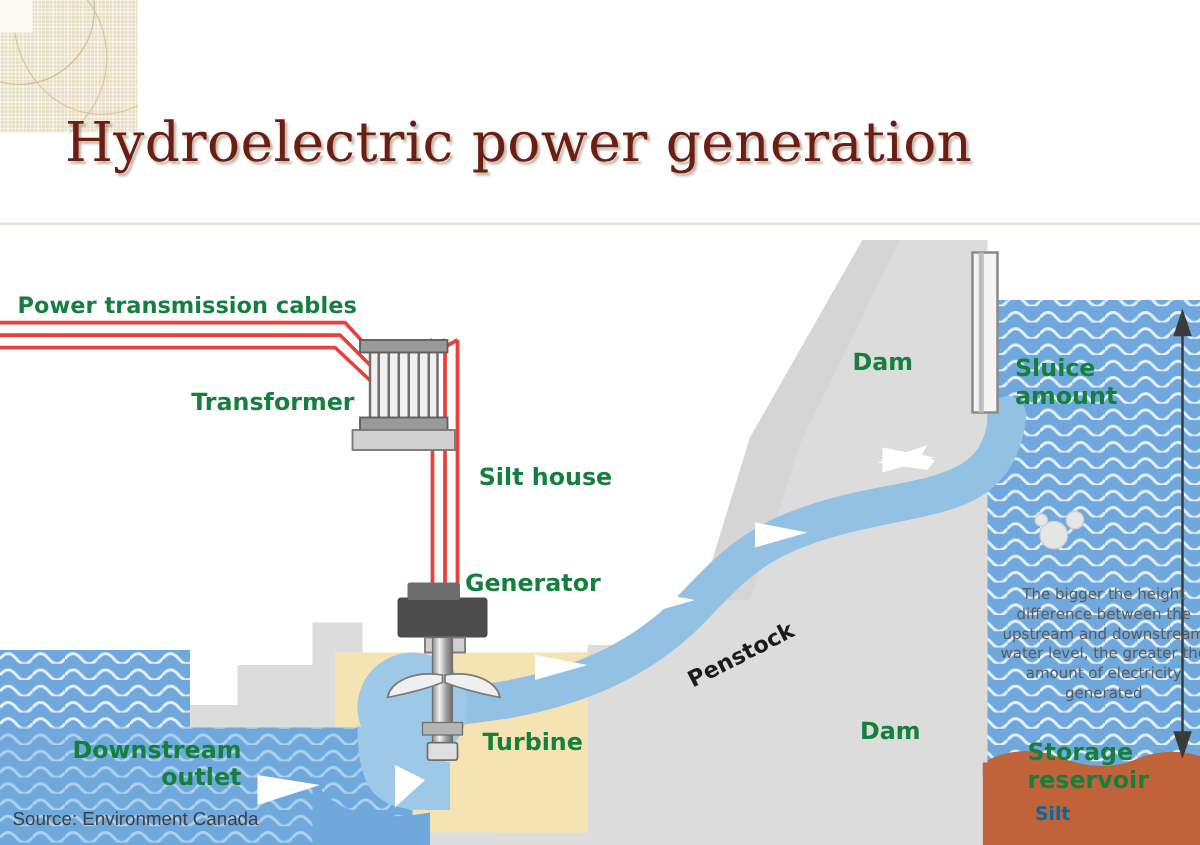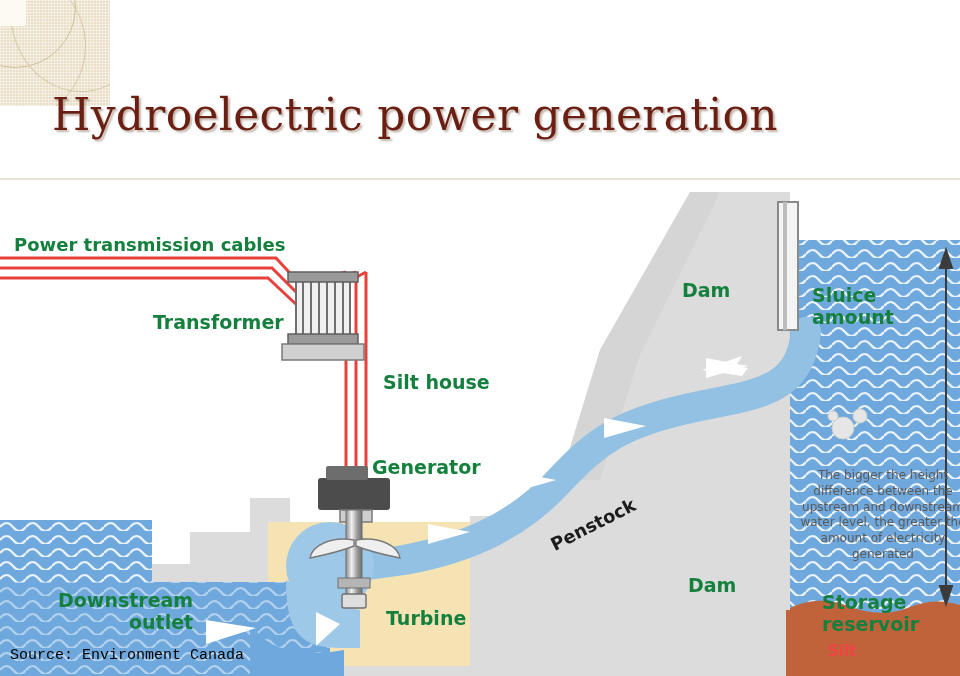--- a/index.html
+++ b/index.html
@@ -105,23 +105,23 @@
     font-family: "DejaVu Sans", sans-serif;
     font-size: 12px;
     color: #5b5b5b;
     text-align: center;
     line-height: 1.32;
     white-space: pre-line;
     width: 170px;
   }
   .source-text {
     position: absolute;
-    font-family: Liberation Mono, monospace;
+    font-family: Liberation Sans, sans-serif;
     font-size: 15px;
-    color: #000000;
+    color: #404040;
   }
   .penstock-label {
     position: absolute;
     font-family: "DejaVu Sans", sans-serif;
     font-weight: bold;
     font-size: 18px;
     color: #1b1b1b;
     transform: rotate(-27deg);
     transform-origin: left top;
   }
@@ -265,37 +265,37 @@
     </svg>
 
     <div class="dlabel md" style="left:14px; top:55px;">Power transmission cables</div>
 
     <div class="dlabel lg" style="left:153px; top:132px;">Transformer</div>
 
     <div class="dlabel lg" style="left:383px; top:192px;">Silt house</div>
 
     <div class="dlabel lg" style="left:372px; top:277px;">Generator</div>
 
-    <div class="dlabel lg" style="left:386px; top:428px;">Turbine</div>
+    <div class="dlabel lg" style="left:386px; top:404px;">Turbine</div>
 
     <div class="dlabel lg" style="left:58px; top:410px; text-align:right;">Downstream
 outlet</div>
 
     <div class="penstock-label" style="left:547px; top:356px;">Penstock</div>
 
     <div class="dlabel lg" style="left:682px; top:100px;">Dam</div>
 
     <div class="dlabel lg" style="left:688px; top:395px;">Dam</div>
 
     <div class="dlabel lg" style="left:812px; top:105px;">Sluice
 amount</div>
 
     <div class="dlabel lg" style="left:822px; top:412px;">Storage
 reservoir</div>
 
-    <div class="dlabel sm" style="left:828px; top:463px; color:#ef4444;">Silt</div>
+    <div class="dlabel sm" style="left:828px; top:463px; color:#0369a1;">Silt</div>
 
     <div class="note-text" style="left:798px; top:288px;">The bigger the height difference between the upstream and downstream water level, the greater the amount of electricity generated</div>
 
     <div class="source-text" style="left:10px; top:467px;">Source: Environment Canada</div>
 
   </div>
 </div>
 
 </body></html>

